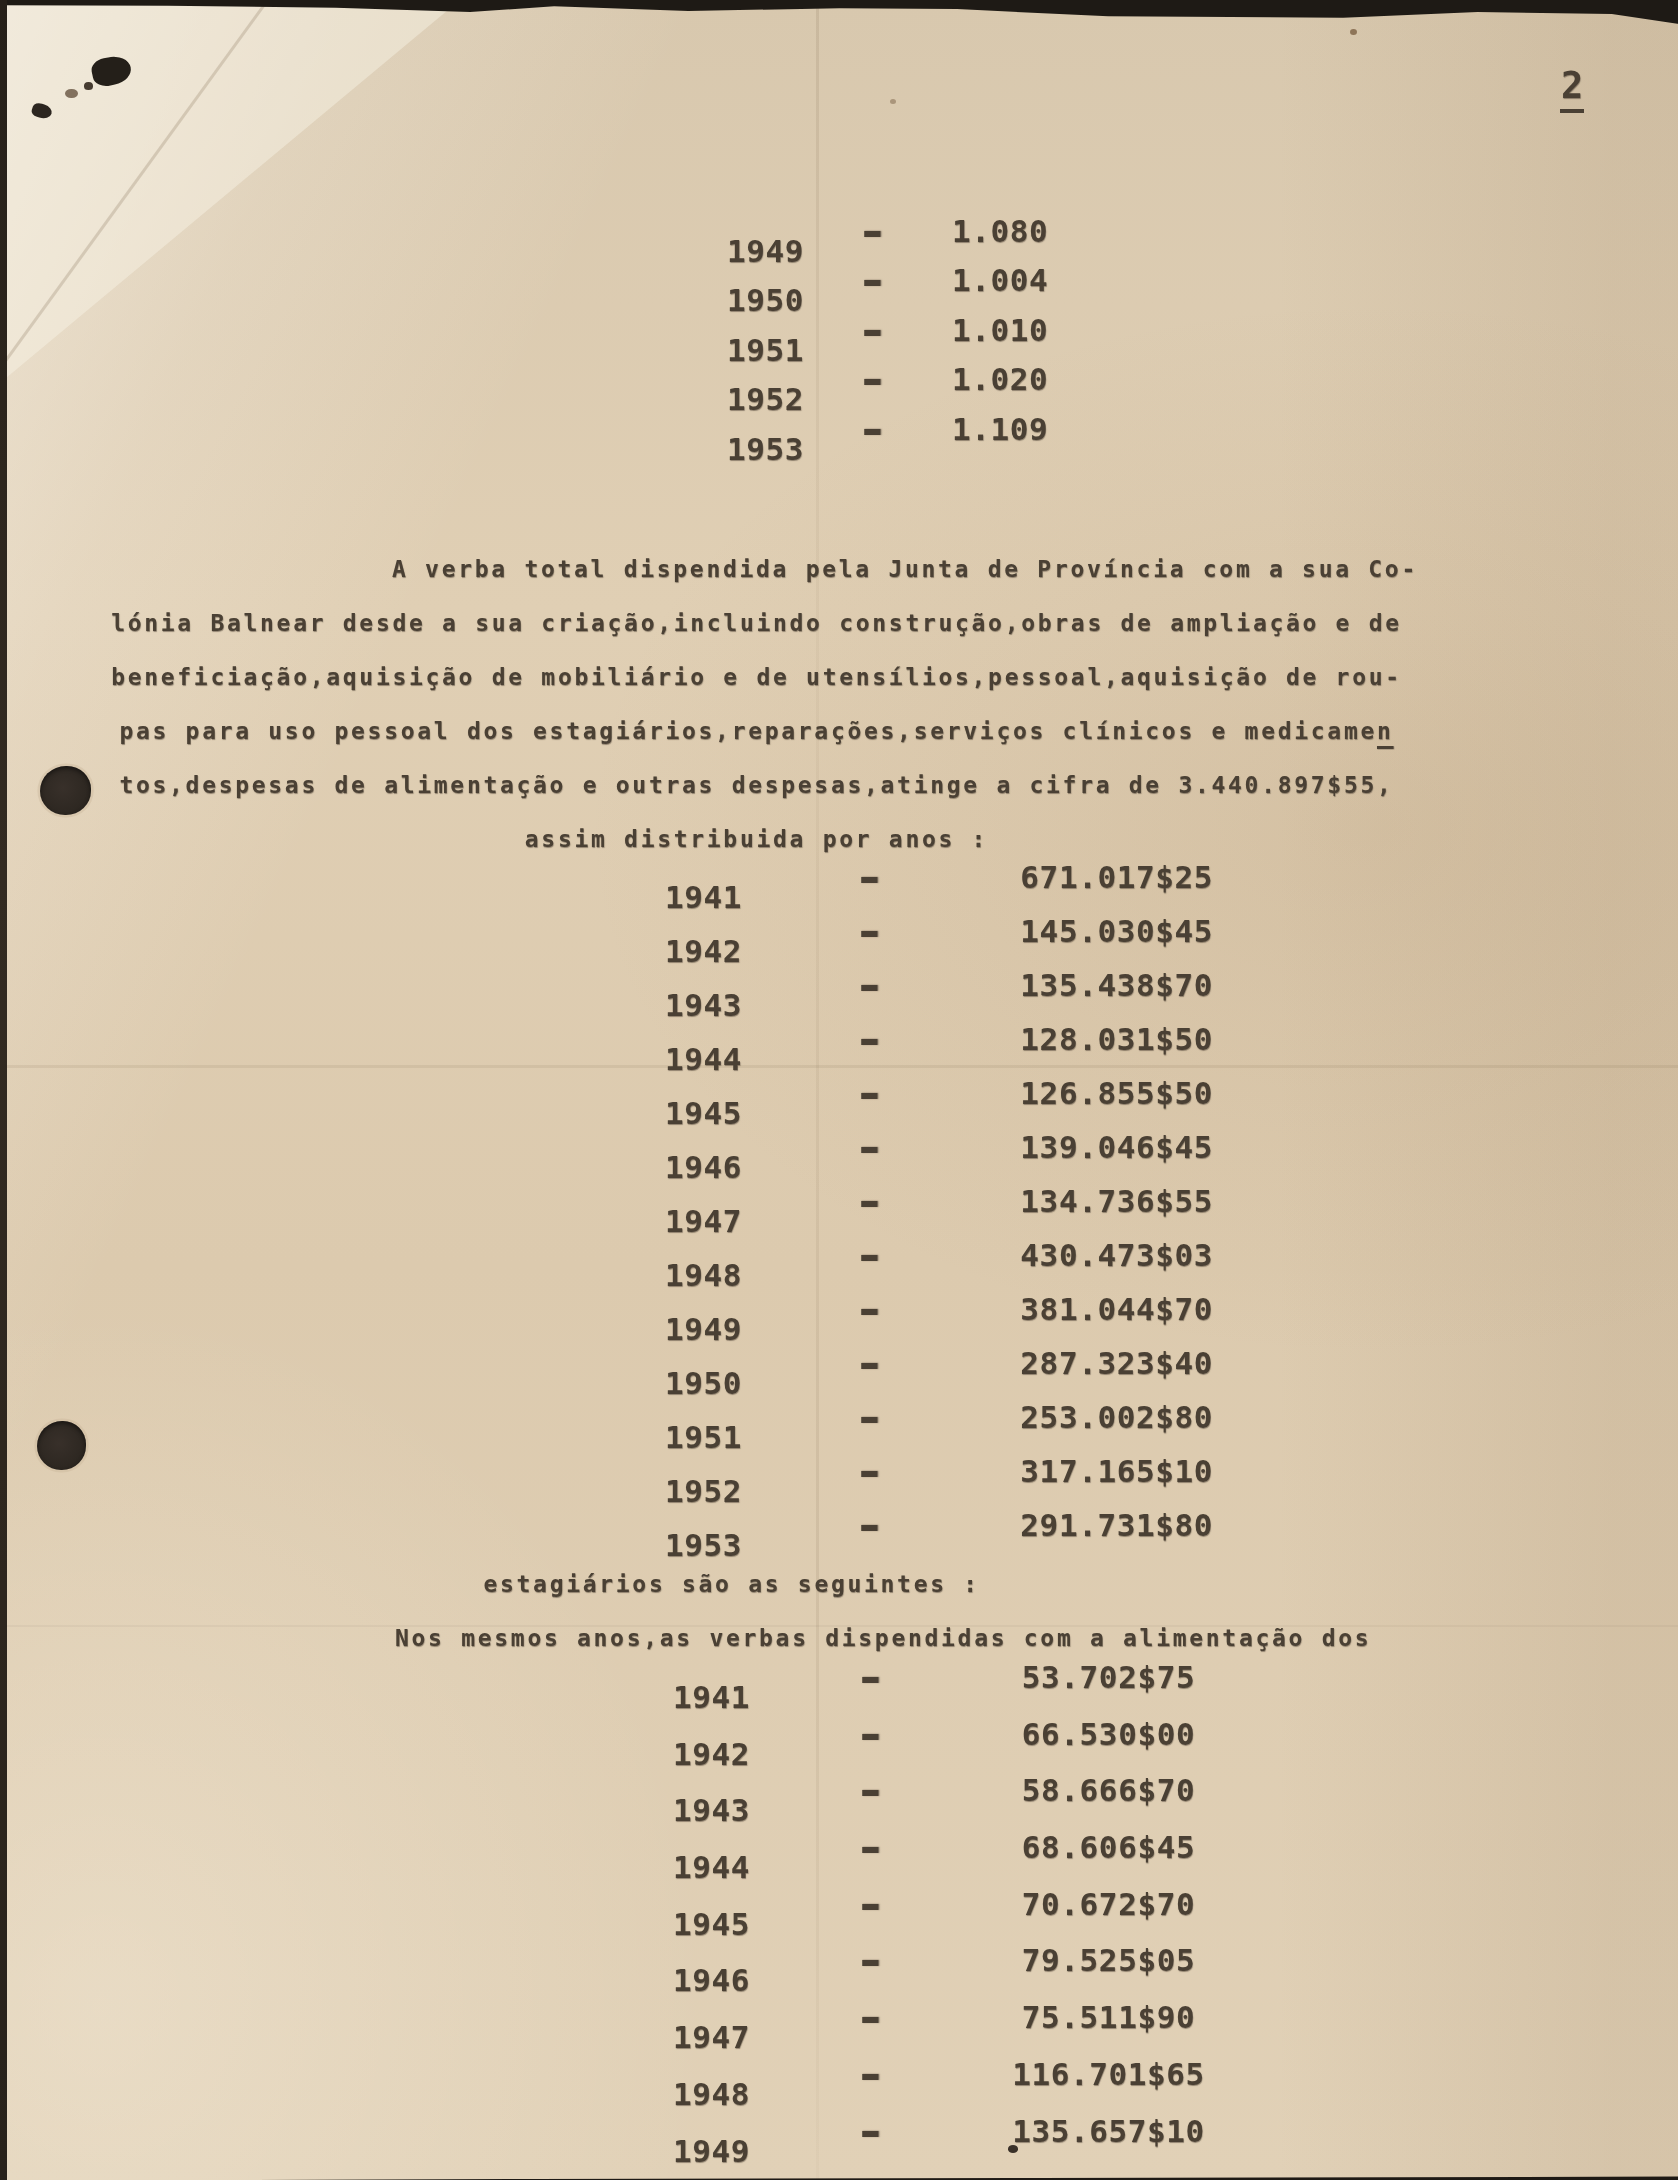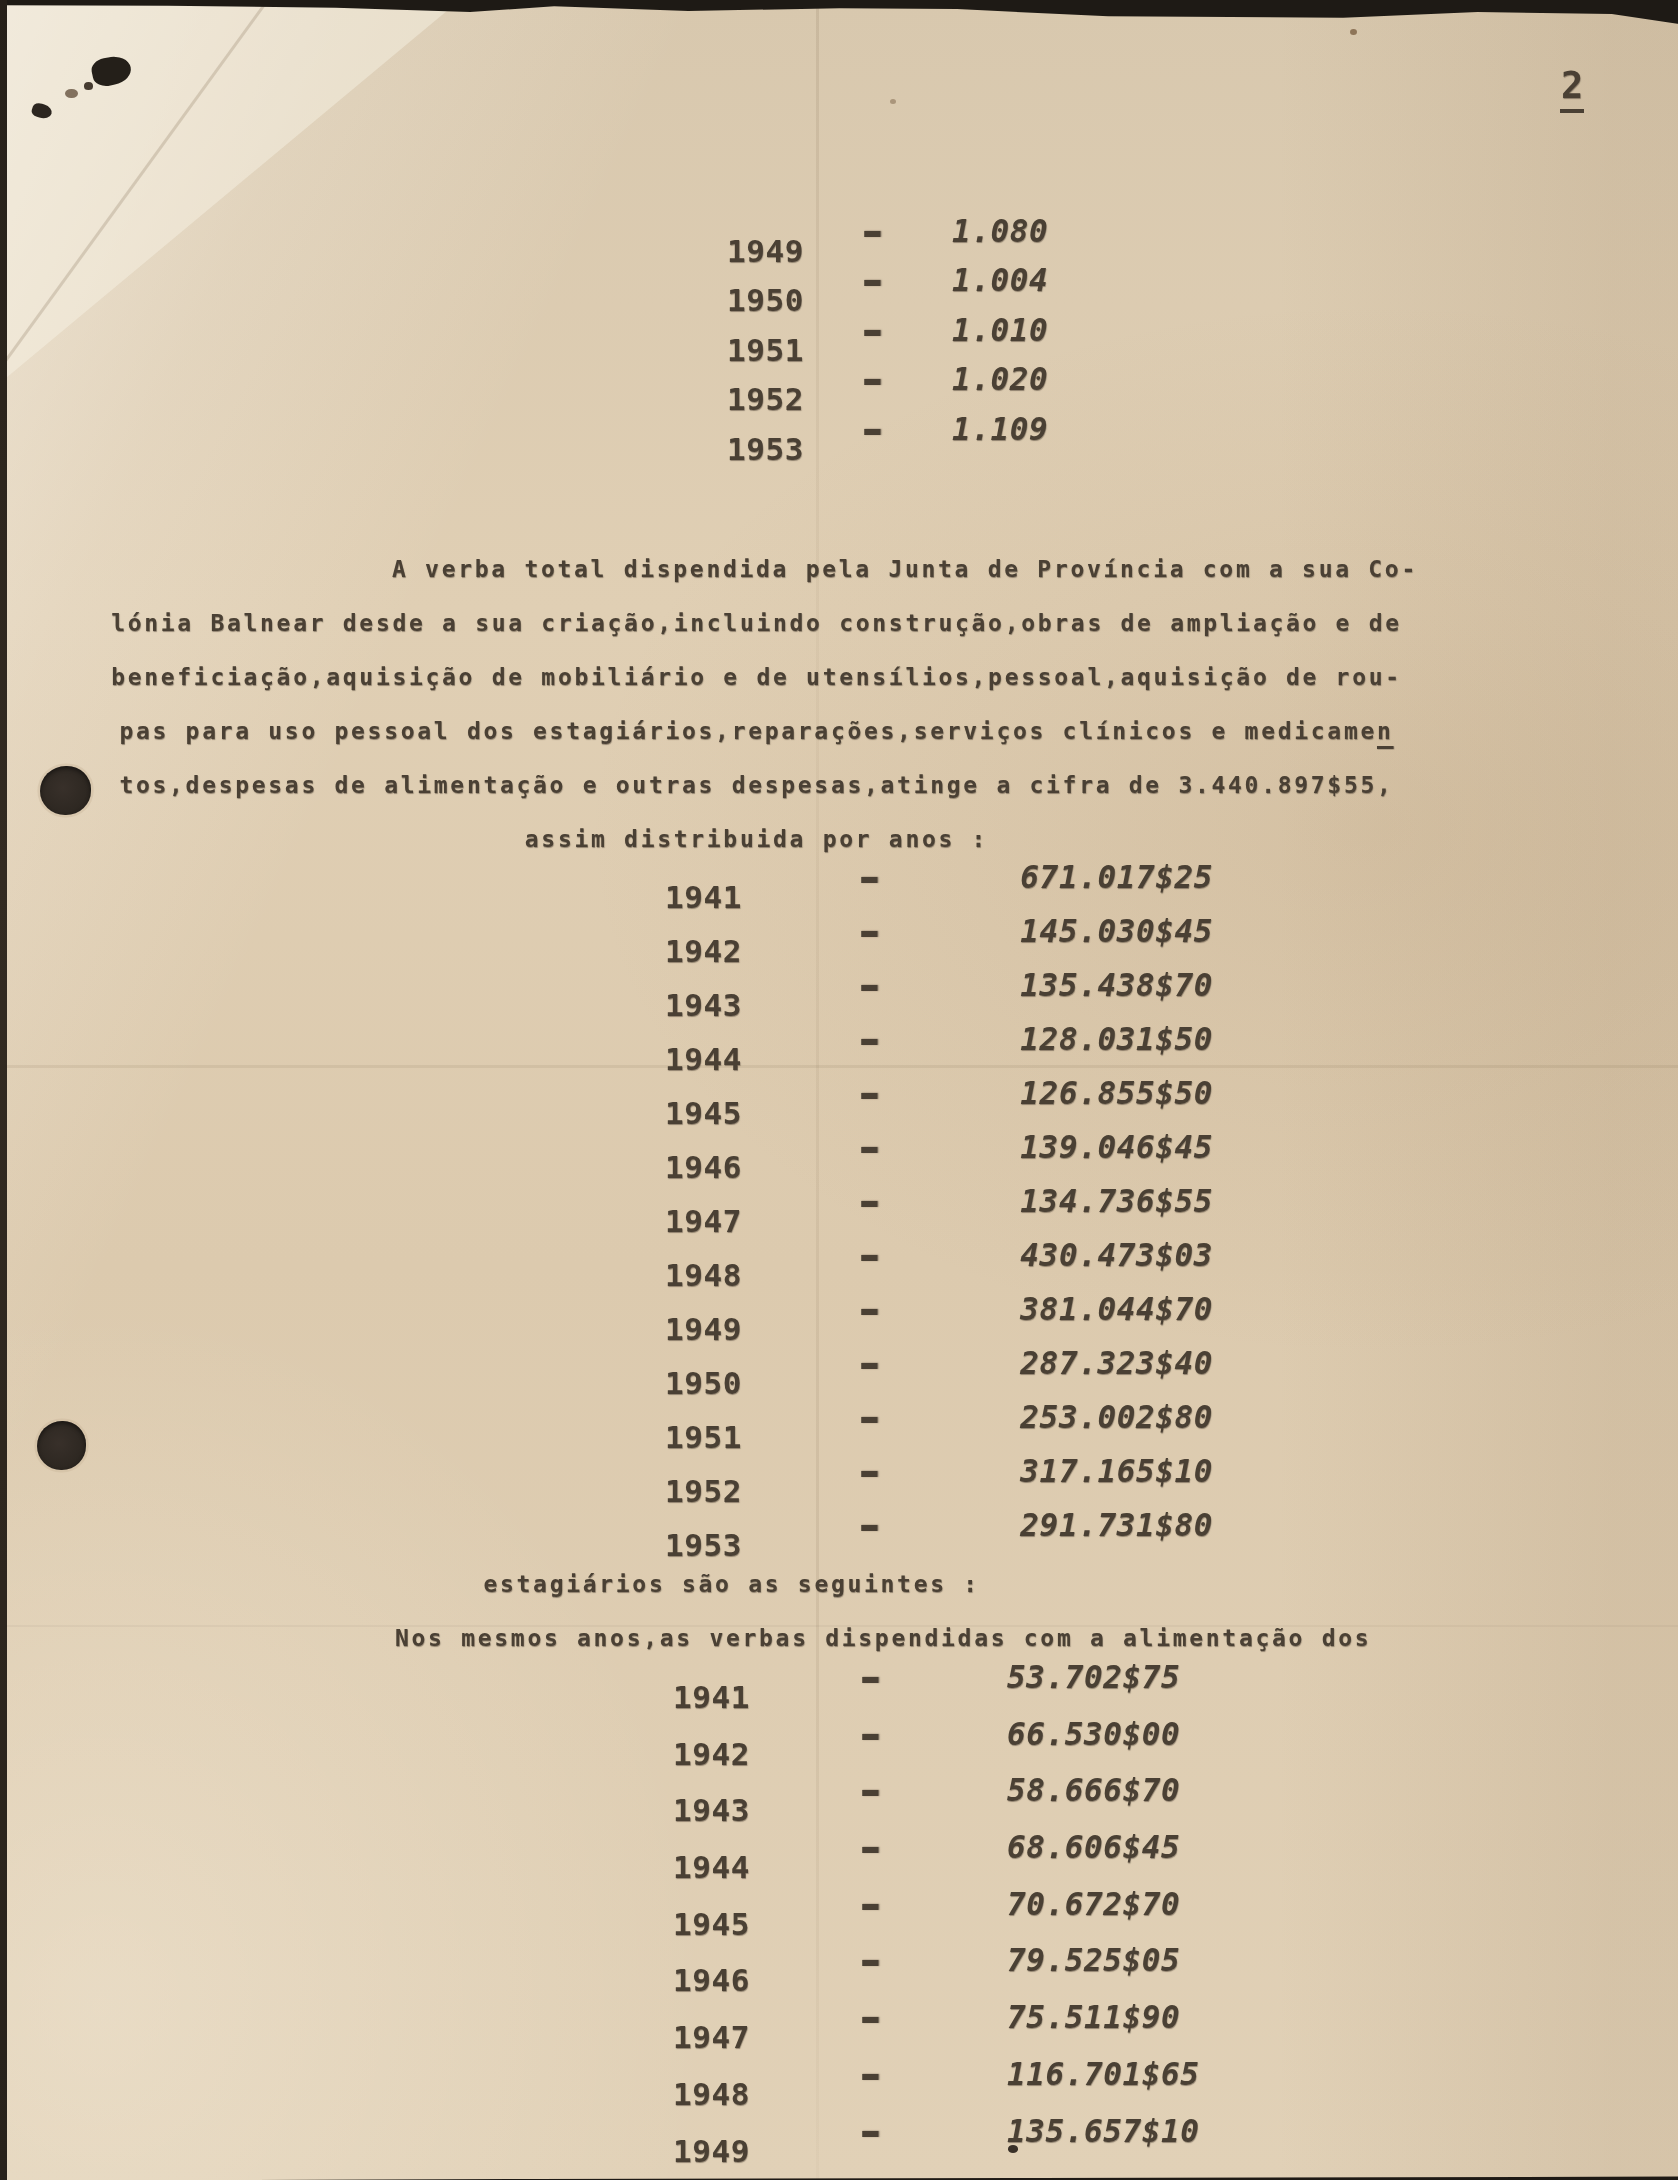--- a/index.html
+++ b/index.html
@@ -47,30 +47,30 @@
   .speck2{left:1008px;top:2145px;width:10.2px;height:7.7px;background:#3a3129;border-radius:50%;}
   .speck3{left:1350px;top:29px;width:6.8px;height:6px;background:#7c6043;border-radius:50%;opacity:.8;}
   
   .page-number{position:absolute;left:1560px;top:65px;font-size:37px;line-height:41px;
     border-bottom:4.3px solid #4a4034;padding:0 0.9px 2.6px 0.9px;}
   
   .ytable{position:absolute;display:flex;flex-direction:column;}
   .ytable .row{position:relative;height:37px;font-size:31px;line-height:37px;letter-spacing:0.6px;}
   .ytable .yr{position:absolute;left:0;margin-top:20px;}
   .ytable .dash{position:absolute;display:inline-block;width:34px;text-align:center;transform:scale(1.7,1.35);}
-  .ytable .val{position:absolute;font-style:italic;}
+  .ytable .val{position:absolute;}
   .t1{left:727px;top:213px;gap:12.4px;width:358px;}
   .t1 .dash{left:129px;}
   .t1 .val{left:225px;}
   .t2{left:665px;top:859px;gap:17px;width:562px;}
   .t2 .dash{left:188px;}
   .t2 .val{left:345px;width:203px;text-align:right;}
   .t3{left:673px;top:1659px;gap:19.7px;width:562px;}
   .t3 .dash{left:181px;}
-  .t3 .val{left:334px;width:203px;text-align:left;}
+  .t3 .val{left:334px;width:203px;text-align:center;}
   
   .para{position:absolute;font-size:23px;line-height:54px;letter-spacing:2.7px;white-space:nowrap;text-align:center;}
   .p1{left:95px;top:542px;}
   .p1 .line-first{padding-left:297px;}
   .p2{left:92px;top:1557px;}
   .p2 .line-first{padding-left:303px;}
   .ul-cont{text-decoration:underline;text-decoration-thickness:3.4px;text-underline-offset:6.8px;}
 </style>
 </head>
 <body>

